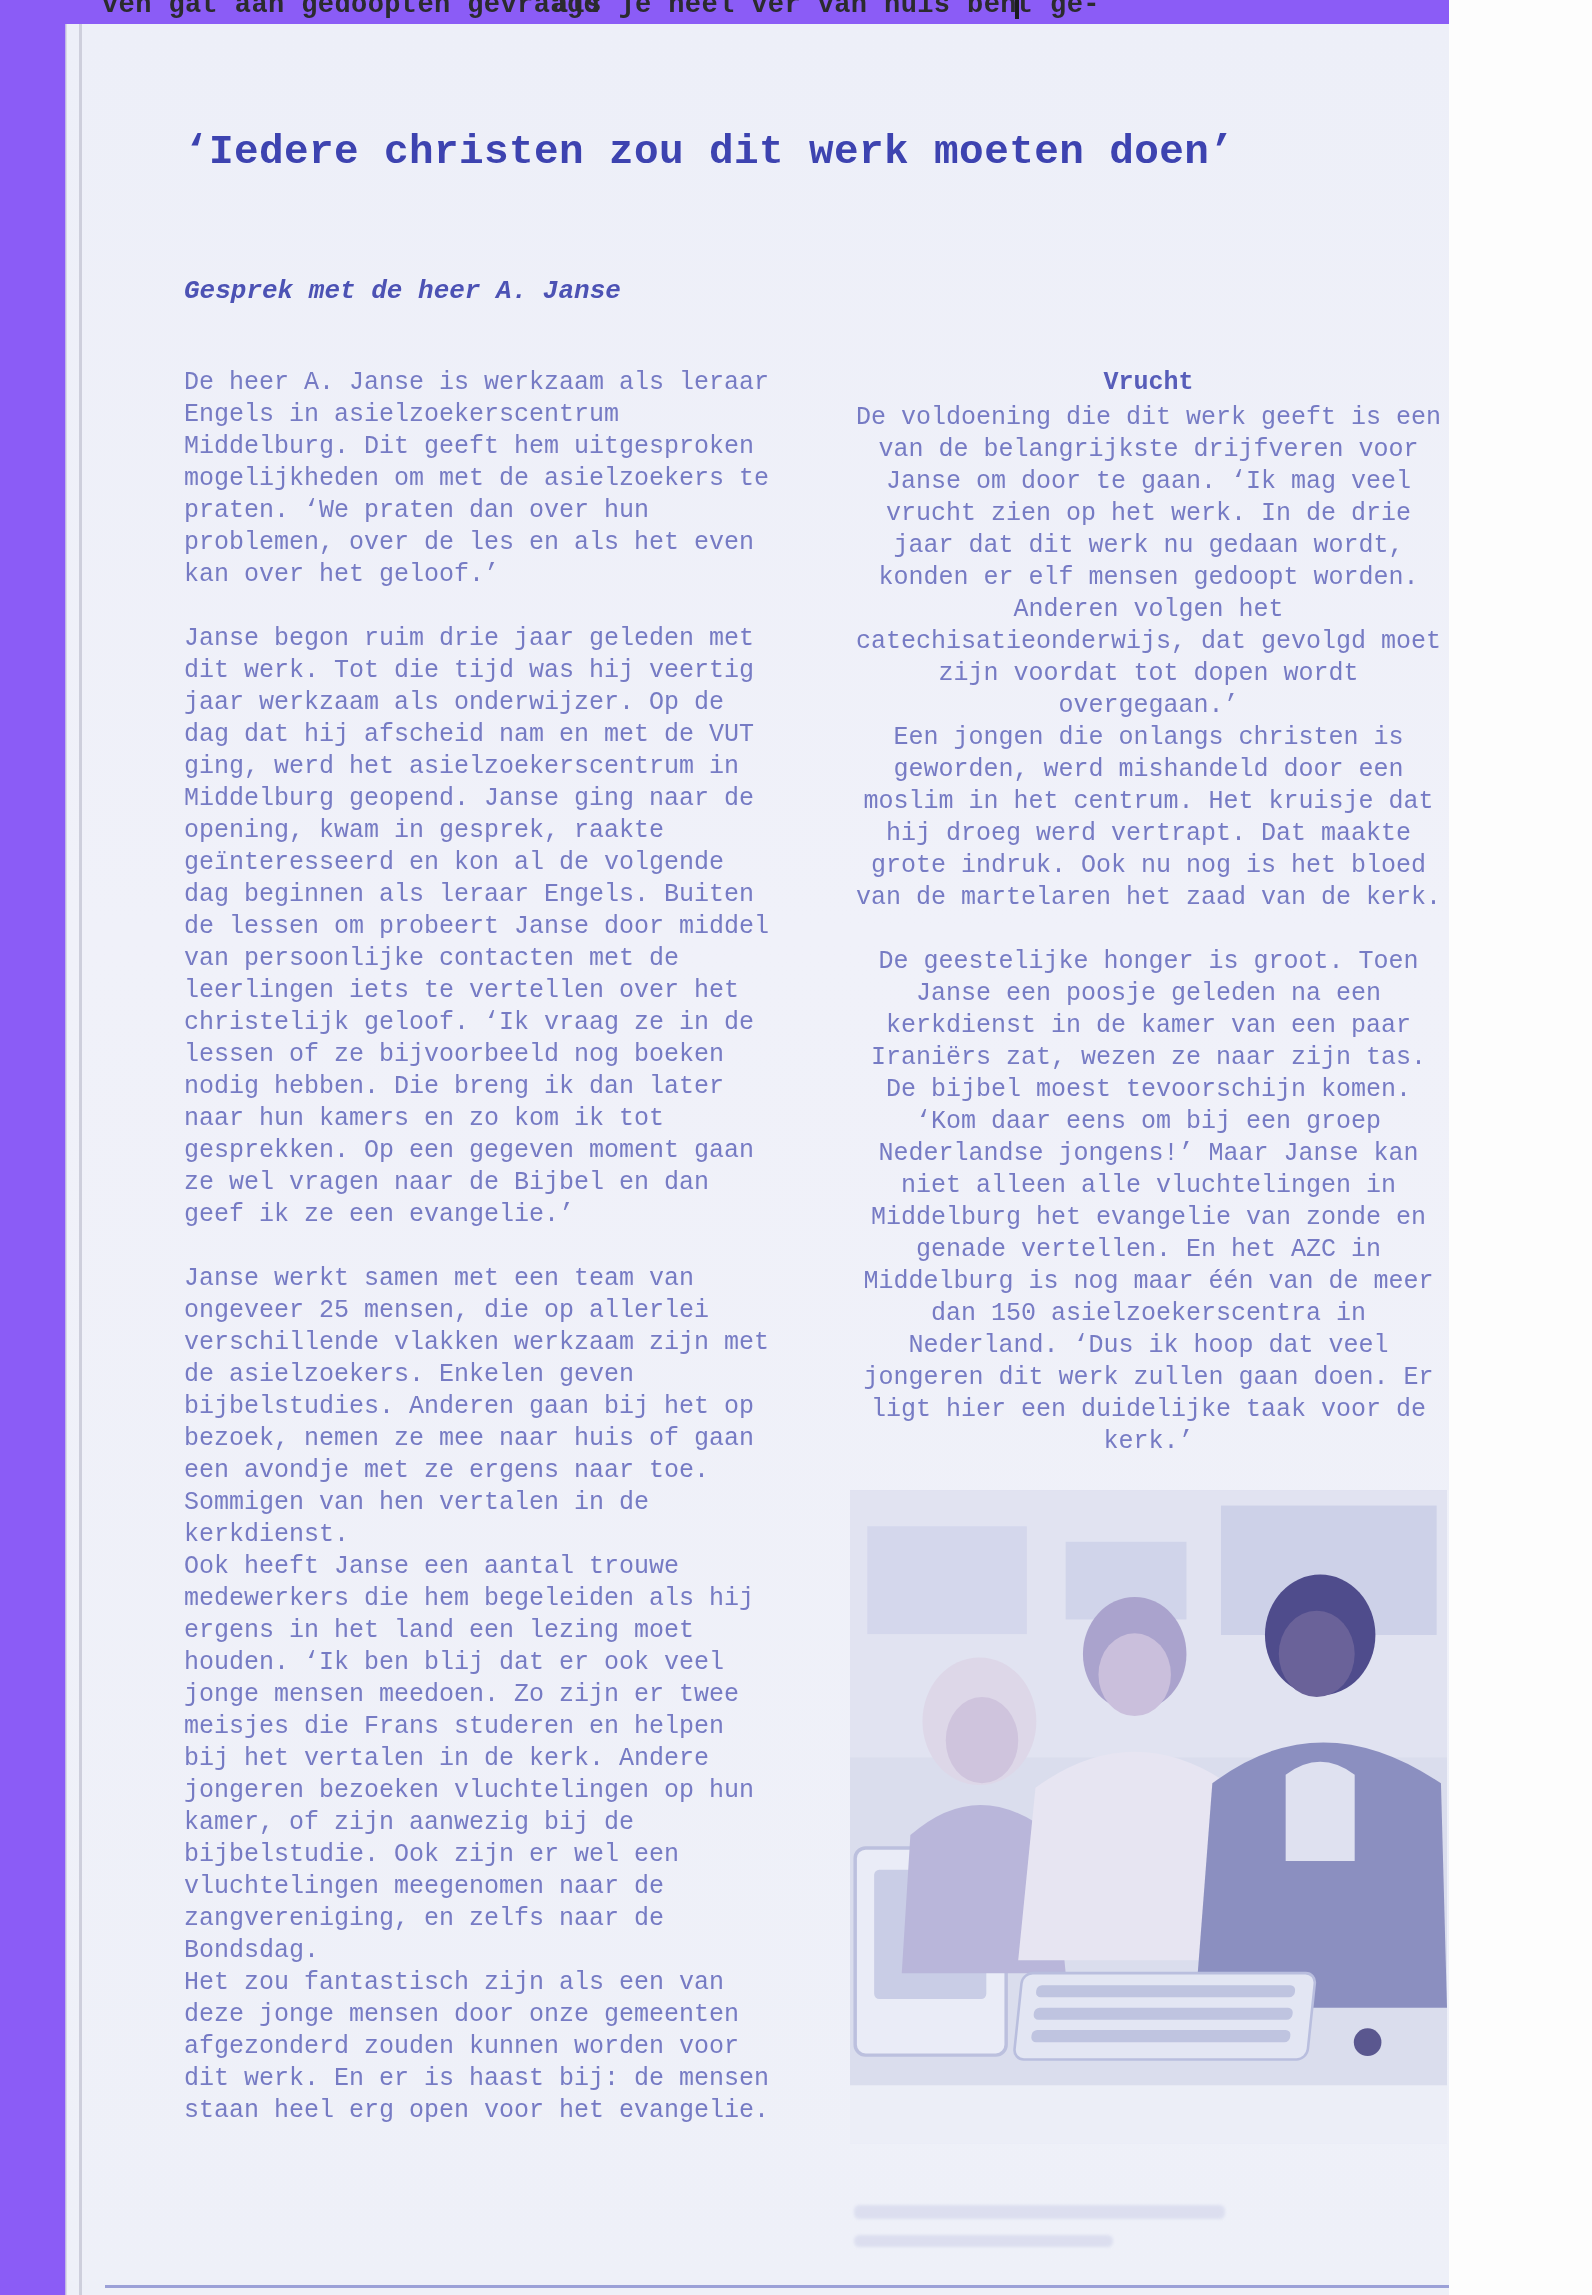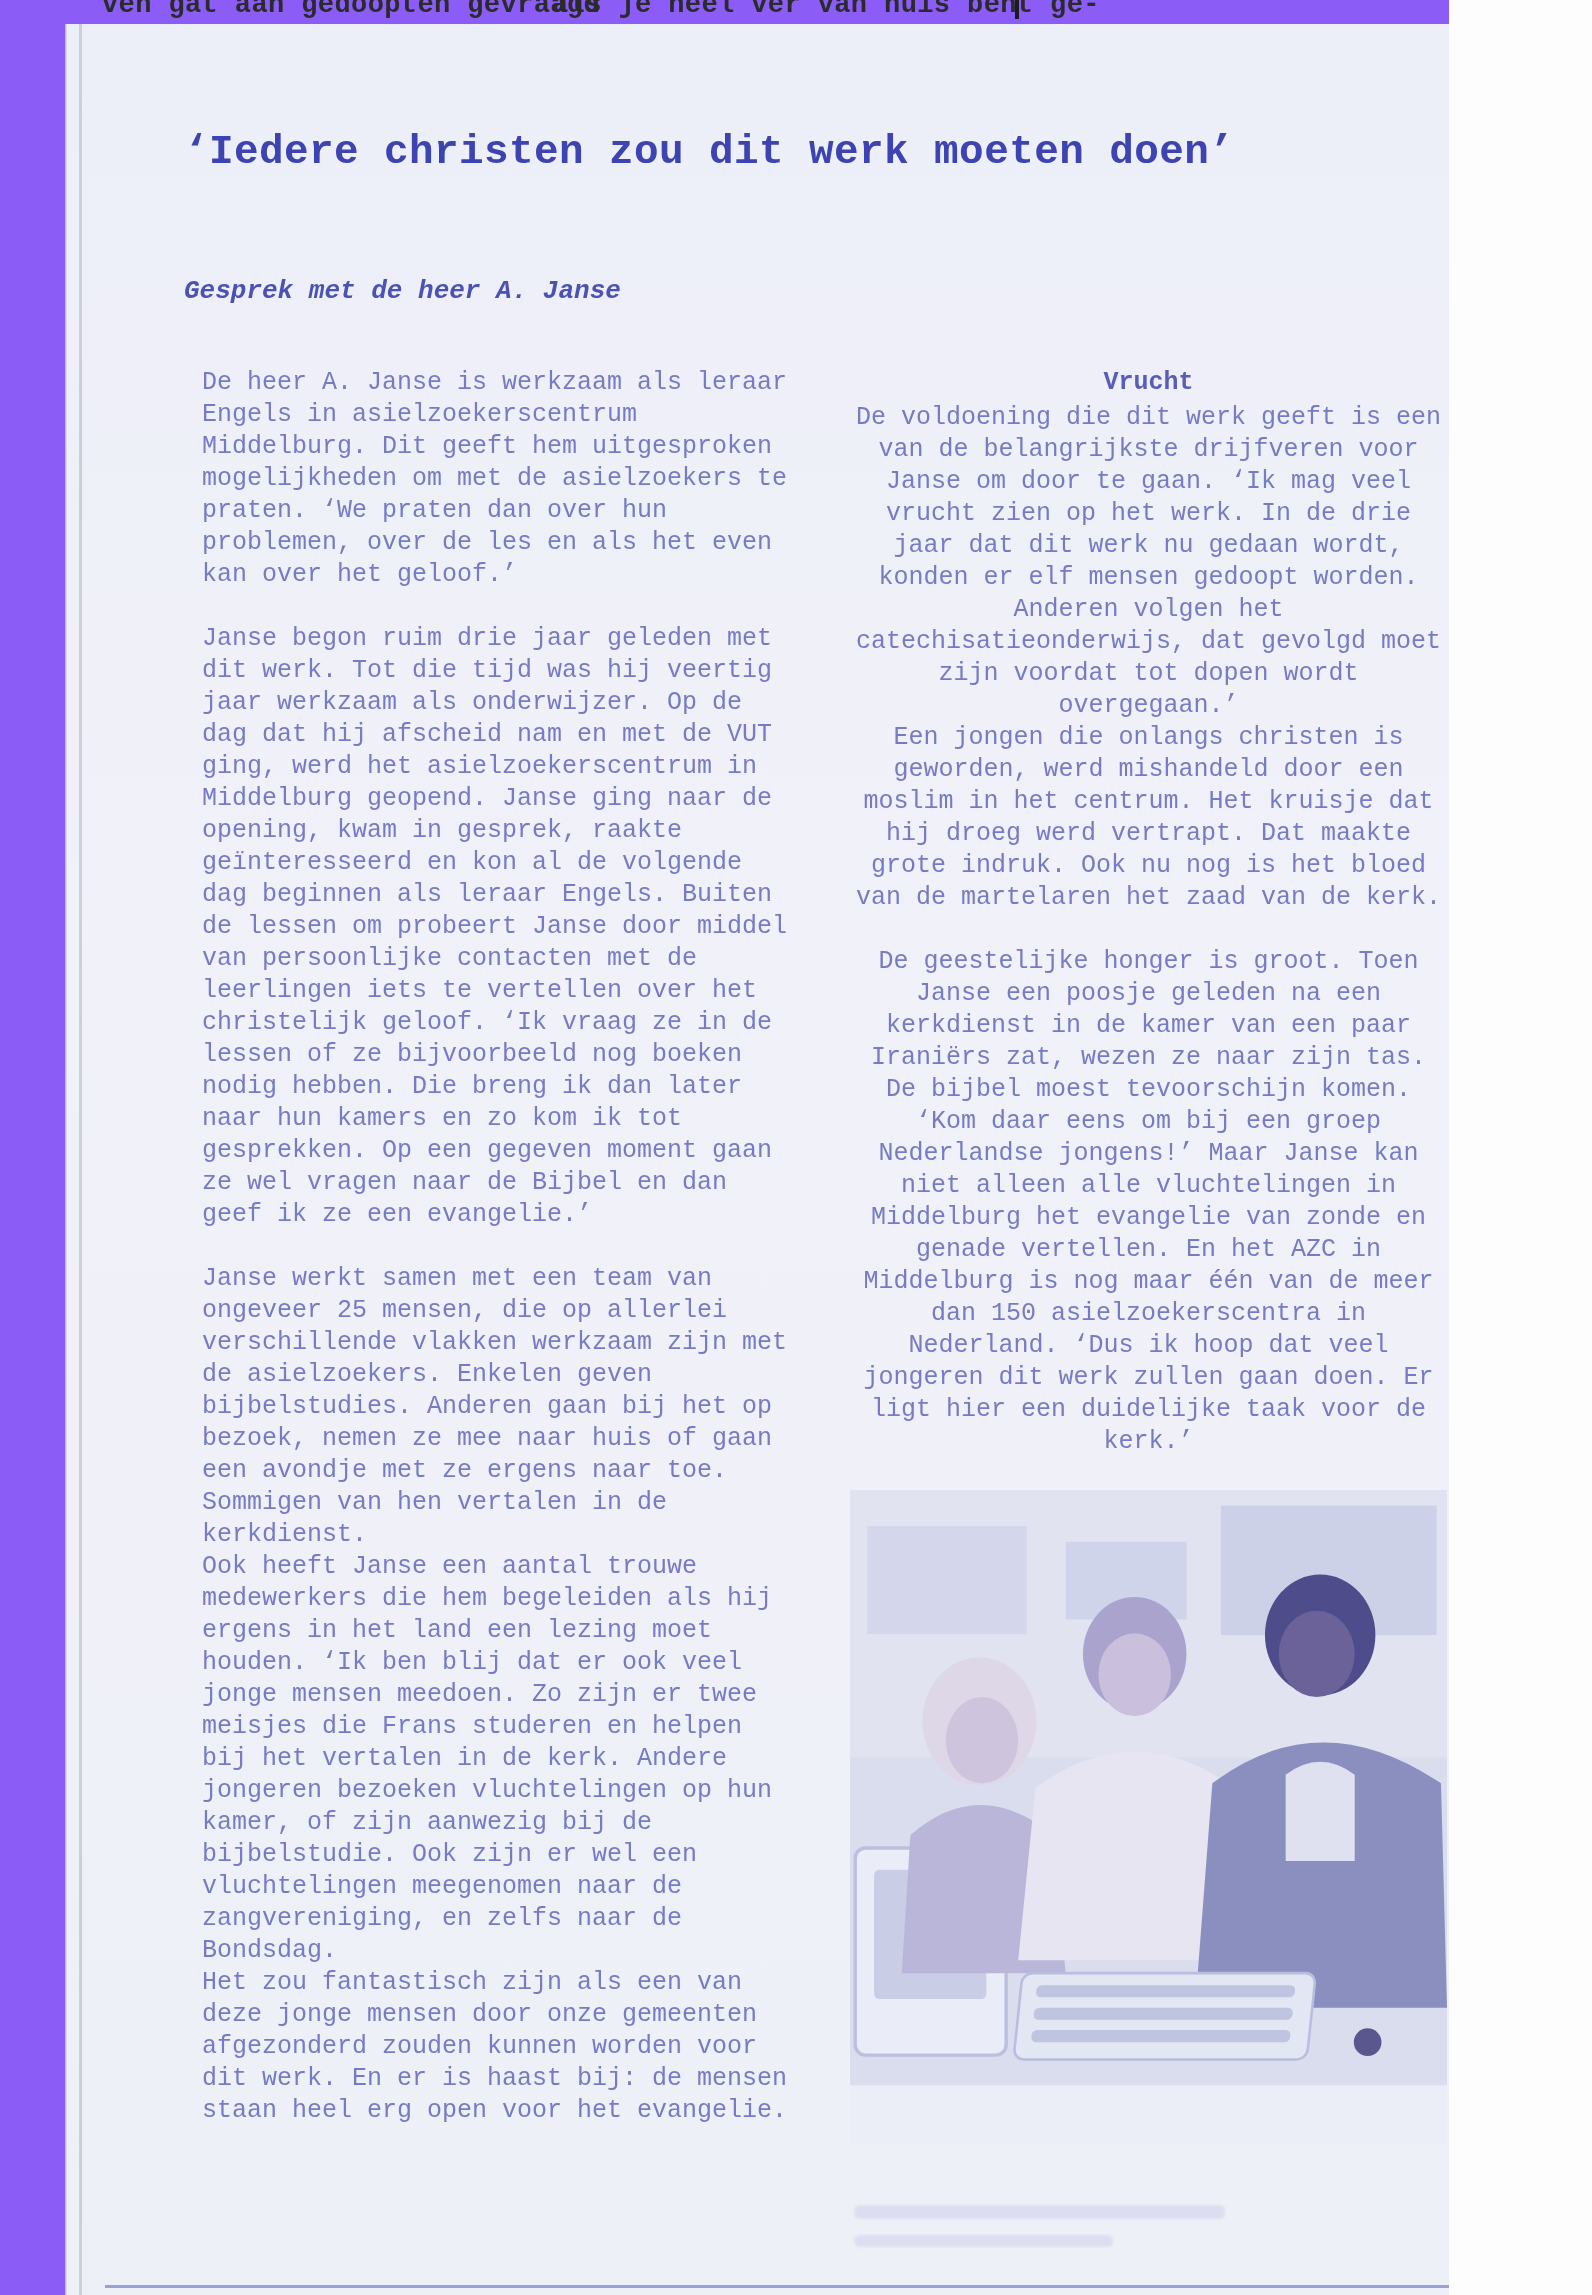--- a/index.html
+++ b/index.html
@@ -84,21 +84,21 @@
   }
 
   .col {
     position: absolute;
     top: 343px;
     width: 597px;
     color: #767bc4;
     font-size: 25px;
     line-height: 32px;
   }
-  .col-left  { left: 117px; margin-left: 18px; }
+  .col-left  { left: 117px; }
   .col-right { left: 783px; text-align: center; }
 
   .col p {
     white-space: pre-line;
     margin: 0 0 32px 0;
   }
   .col h3 {
     font-size: 25px;
     font-weight: bold;
     color: #575db9;

